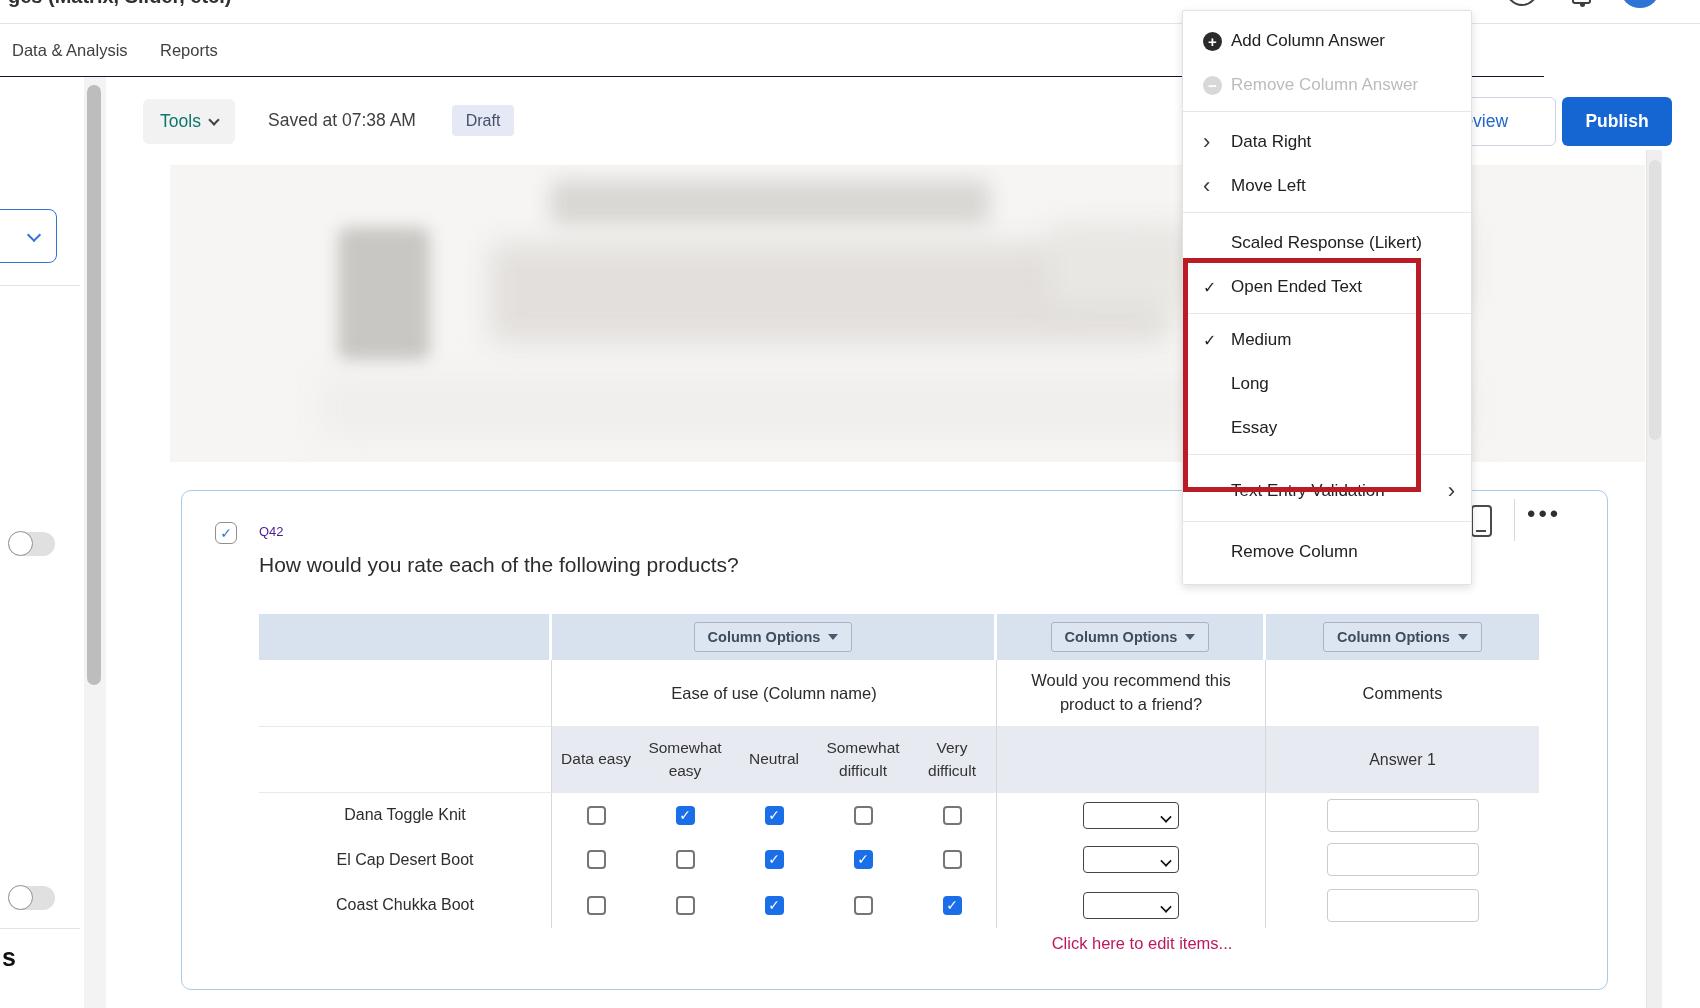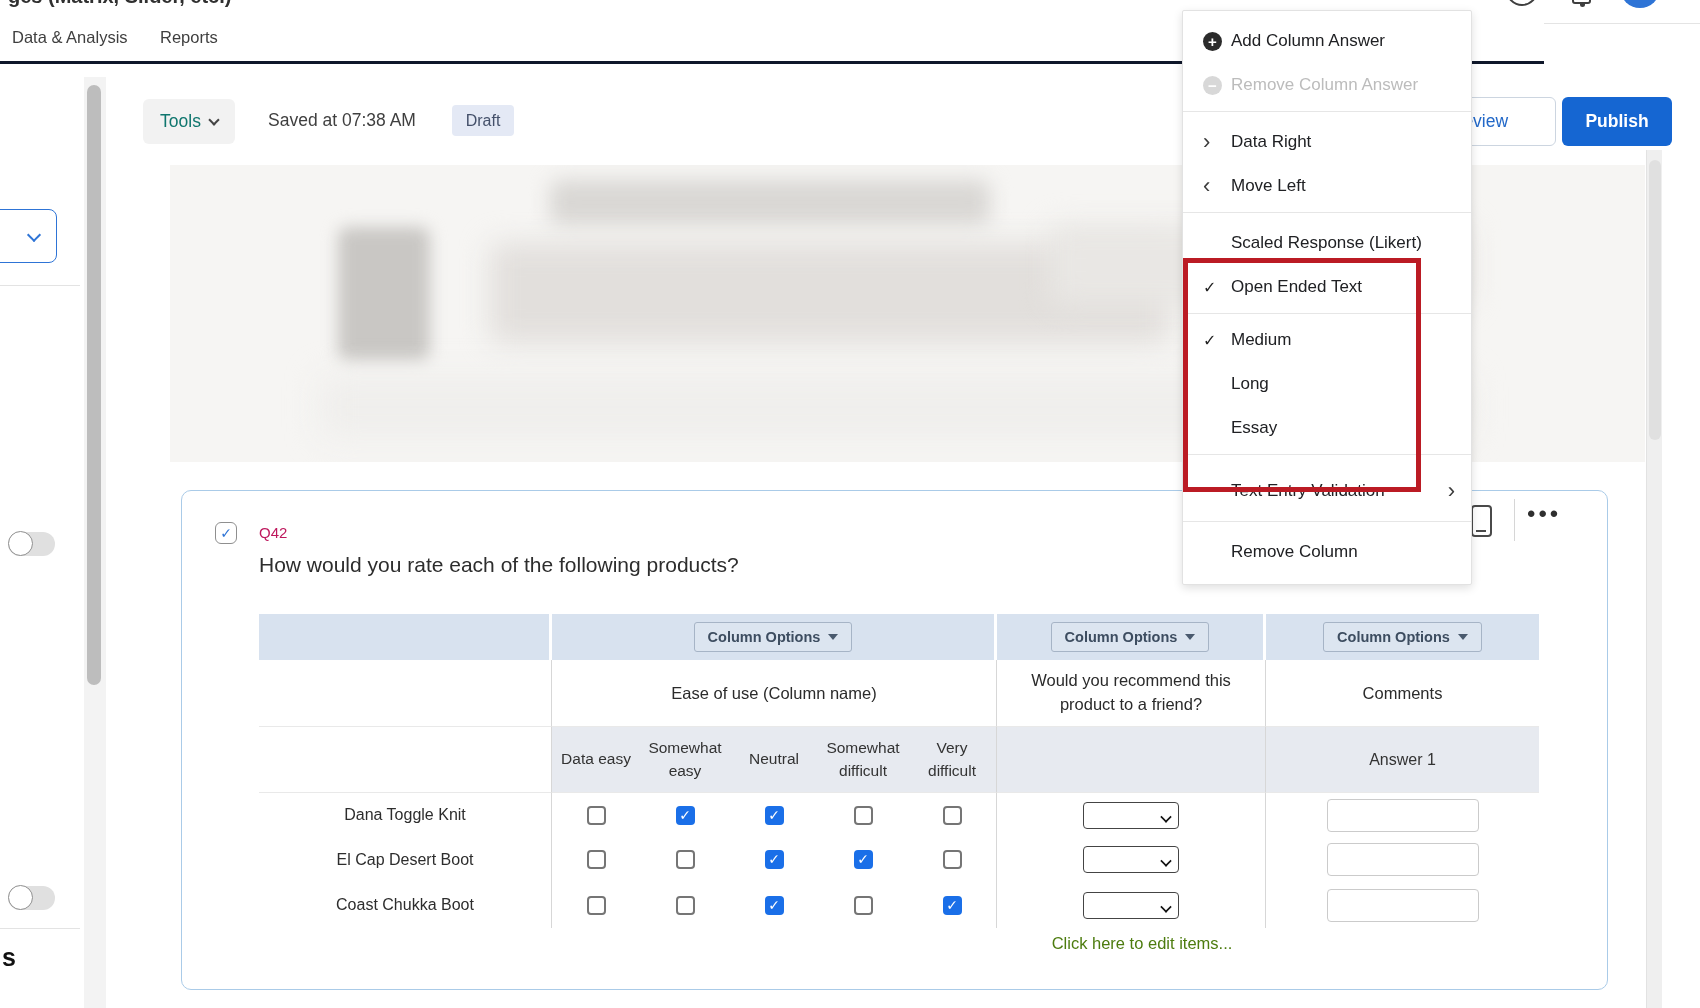--- a/index.html
+++ b/index.html
@@ -13,22 +13,22 @@
     color:#303030; white-space:nowrap; }
   #help-circle { position:absolute; left:1506px; top:-26px; width:32px; height:32px;
     border:2.5px solid #3f3f3f; border-radius:50%; background:#fff; }
   #bell { position:absolute; left:1572px; top:-12px; width:19px; height:16px;
     border:2px solid #3f3f3f; border-radius:9px 9px 3px 3px; background:#fff; }
   #bell::after { content:""; position:absolute; left:6px; bottom:-5px; width:5px; height:4px;
     background:#3f3f3f; border-radius:0 0 3px 3px; }
   #avatar { position:absolute; left:1620px; top:-32px; width:40px; height:40px;
     border-radius:50%; background:#2e74d6; }
 
-  #tab-bar { position:absolute; left:0; top:11px; width:1544px; height:53px; background:#fff;
-    border-bottom:3px solid #0f172a; z-index:5; }
+  #tab-bar { position:absolute; left:0; top:24px; width:1544px; height:53px; background:#fff;
+    border-bottom:1px solid #0f172a; z-index:5; }
   .tab { position:absolute; top:0; height:53px; display:flex; align-items:center;
     font-size:16.5px; color:#3f3f3f; cursor:pointer; }
   #tab-data { left:12px; }
   #tab-reports { left:160px; }
 
   
   #sidebar { position:absolute; left:0; top:77px; width:80px; height:931px; background:#fff; z-index:4; }
   .side-divider { position:absolute; left:0; width:80px; height:1px; background:#e3e3e3; }
   #side-chevron-btn { position:absolute; left:-60px; top:132px; width:117px; height:54px;
     background:#fff; border:1.5px solid #2e74d6; border-radius:8px; }
@@ -76,21 +76,21 @@
   #blur-area { position:absolute; left:170px; top:165px; width:1475px; height:297px;
     background:#f6f5f3; overflow:hidden; z-index:1; }
   .blob { position:absolute; border-radius:10px; }
 
   
   #question-card { position:absolute; left:181px; top:490px; width:1427px; height:500px;
     background:#fff; border:1px solid #aacbe8; border-radius:10px; z-index:2; }
   #q-checkbox { position:absolute; left:33px; top:31px; width:22px; height:22px; background:#fff;
     border:1.5px solid #8f8f8f; border-radius:6px; color:#2e74d6; font-size:14px; font-weight:bold;
     display:flex; align-items:center; justify-content:center; cursor:pointer; }
-  #q-id { position:absolute; left:77px; top:33px; font-size:15px; color:#be185d;text-align:right; }
+  #q-id { position:absolute; left:77px; top:33px; font-size:13px; color:#4c1d95;text-align:right; }
   #q-text { position:absolute; left:77px; top:62px; font-size:21px; color:#2d2d2d; }
 
   
   #matrix { position:absolute; left:77px; top:123px; width:1280px; }
   .trow { display:flex; width:1280px; }
   .cell { position:relative; display:flex; align-items:center; justify-content:center;
     text-align:center; }
   .w-label { width:293px; } .w-ease { width:445px; } .w-rec { width:269px; } .w-com { width:273px; }
   .hdr-blue { background:#d8e2ef; height:46px; }
   .hdr-blue.bRw { border-right:3px solid #fff; }
@@ -112,21 +112,21 @@
   .mcheck.on { border:none; background:#1a6fe8; color:#fff; font-size:14px; font-weight:bold;
     display:flex; align-items:center; justify-content:center; }
   .msel { width:96px; height:27px; background:#fff; border:1.5px solid #444; border-radius:4px;
     position:relative; cursor:pointer; }
   .msel .selchev { position:absolute; right:7px; top:9px; width:10px; height:10px; }
   .msel .selchev::before { content:""; position:absolute; left:0; top:0; width:8px; height:8px;
     border-right:2.5px solid #111; border-bottom:2.5px solid #111; transform:rotate(45deg) scale(.8); }
   .minput { width:152px; height:33px; background:#fff; border:1px solid #cbcbcb; border-radius:4px;
     font-size:15px; padding:0 8px; font-family:inherit; }
   #edit-link { position:absolute; left:800px; top:443px; width:320px; text-align:center;
-    font-size:16.5px; color:#4d7c0f; cursor:pointer; }
+    font-size:16.5px; color:#be185d; cursor:pointer; }
 
   
   #device-icon { position:absolute; left:1289px; top:14px; width:21px; height:32px;
     border:2px solid #4a4a4a; border-radius:4px; }
   #device-icon::after { content:""; position:absolute; left:3px; bottom:3px; width:10px; height:2px;
     background:#4a4a4a; }
   #card-action-divider { position:absolute; left:1332px; top:8px; width:1px; height:42px;
     background:#d6d6d6; }
   #more-dots { position:absolute; left:1345px; top:9px; font-size:24px; letter-spacing:3px;
     color:#2f2f2f; cursor:pointer; }

